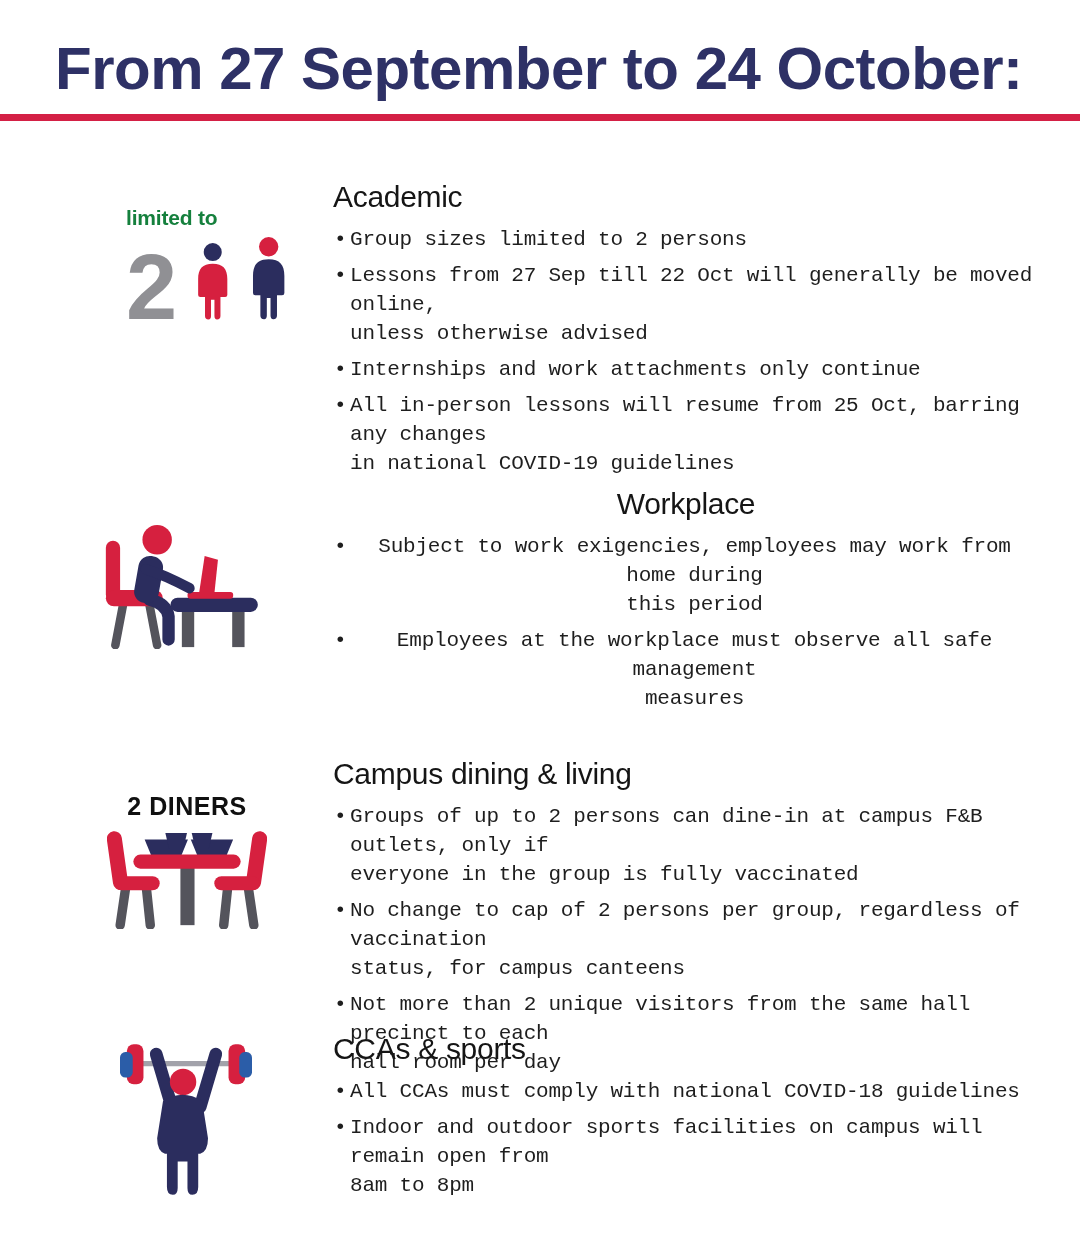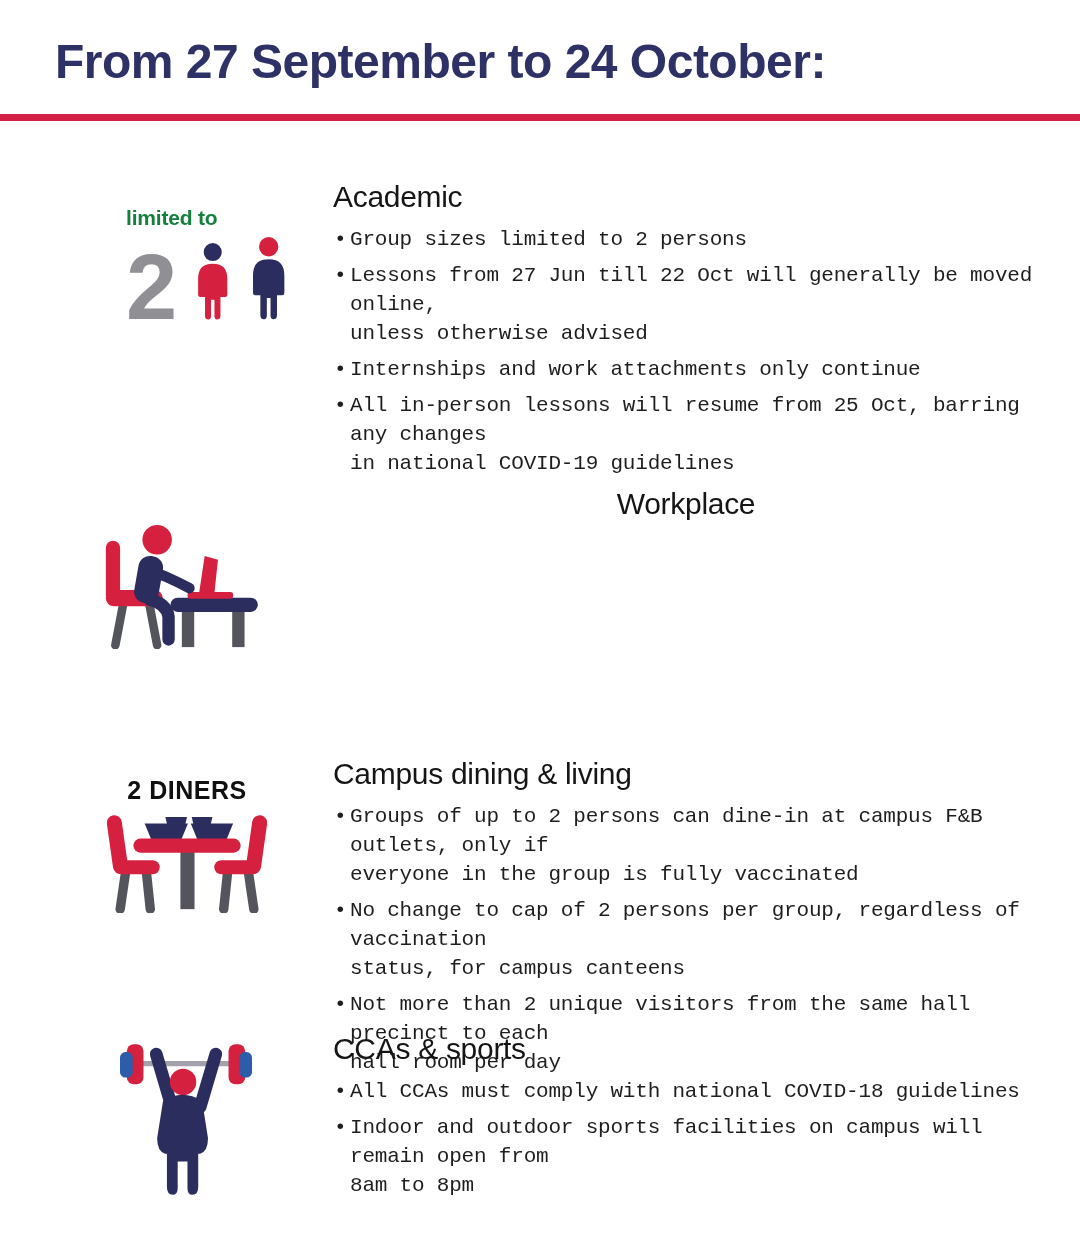--- a/index.html
+++ b/index.html
@@ -7,21 +7,21 @@
   body {
     width:1080px; height:1242px; position:relative; overflow:hidden;
     font-family:"Liberation Sans","DejaVu Sans",sans-serif;
     color:#1e1e1e;
   }
   .page { position:absolute; inset:0; background:#ffffff; }
 
   
   .title {
     position:absolute; left:55px; top:34px;
-    font-size:48px; font-weight:700; letter-spacing:-0.5px;
+    font-size:60px; font-weight:700; letter-spacing:-0.5px;
     color:#2e3166;
   }
   .rule {
     position:absolute; left:0; top:114px; width:1080px; height:7px;
     background:#d42045;
   }
 
   
   .sec-text { position:absolute; left:333px; width:706px; }
   .sec-text h2 {
@@ -56,21 +56,21 @@
   .limited2 svg.p1 { width:53px; height:81px; margin-right:2px; }
   .limited2 svg.p2 { width:57px; height:87px; }
 
   
   .deskicon { left:98px; top:516px; }
   .deskicon svg { width:162px; height:133px; }
 
   
   .dinericon { left:103px; top:776px; width:168px; text-align:center; }
   .dinericon .cap {
-    font-size:25px; font-weight:700; color:#101010; letter-spacing:0.5px;
+    font-size:25px; font-weight:700; color:#101010; letter-spacing:0.5px;margin-top:16px;
   }
   .dinericon svg { width:160px; height:99px; margin-top:9px; }
 
   
   .lifticon { left:120px; top:1044px; }
   .lifticon svg { width:132px; height:157px; }
 </style>
 </head>
 <body>
 
@@ -95,21 +95,21 @@
           Q21,89 25,89 Q28,89 28,85 L28,66 L32,66 L32,85 Q32,89 35,89 Q39,89 39,85
           L39,63 L44.5,63 Q47,63 47,60.5 L47,42 C47,30 42,24 30,24 Z"></path>
       </svg>
     </div>
   </div>
 
   <div class="sec-text sec1-text">
     <h2>Academic</h2>
     <div>
       <div class="bullet">Group sizes limited to 2 persons</div>
-      <div class="bullet">Lessons from 27 Jun till 22 Oct will generally be moved online,
+      <div class="bullet">Lessons from 27 Sep till 22 Oct will generally be moved online,
 unless otherwise advised</div>
       <div class="bullet">Internships and work attachments only continue</div>
       <div class="bullet">All in-person lessons will resume from 25 Oct, barring any changes
 in national COVID-19 guidelines</div>
     </div>
   </div>
 
   <div class="icon-block deskicon">
     <svg viewBox="0 0 170 140">
 
@@ -132,20 +132,26 @@
       <rect x="94" y="80" width="48" height="7" rx="3" fill="#d6203f"></rect>
 
       <path d="M50,56 Q70,62 96,76" stroke="#2b2d5e" stroke-width="11" stroke-linecap="round" fill="none"></path>
 
       <circle cx="62" cy="25" r="15.5" fill="#d6203f"></circle>
     </svg>
   </div>
 
   <div class="sec-text sec2-text">
     <h2>Workplace</h2>
+    <div>
+      <div class="bullet">Subject to work exigencies, employees may work from home during
+this period</div>
+      <div class="bullet">Employees at the workplace must observe all safe management
+measures</div>
+    </div>
   </div>
 
   <div class="icon-block dinericon">
     <div class="cap">2 DINERS</div>
     <svg viewBox="0 0 170 105">
 
       <path d="M20,60 L14,101" stroke="#54545c" stroke-width="10" stroke-linecap="round" fill="none"></path>
       <path d="M42,63 L46,101" stroke="#54545c" stroke-width="10" stroke-linecap="round" fill="none"></path>
       <path d="M150,60 L156,101" stroke="#54545c" stroke-width="10" stroke-linecap="round" fill="none"></path>
       <path d="M128,63 L124,101" stroke="#54545c" stroke-width="10" stroke-linecap="round" fill="none"></path>

